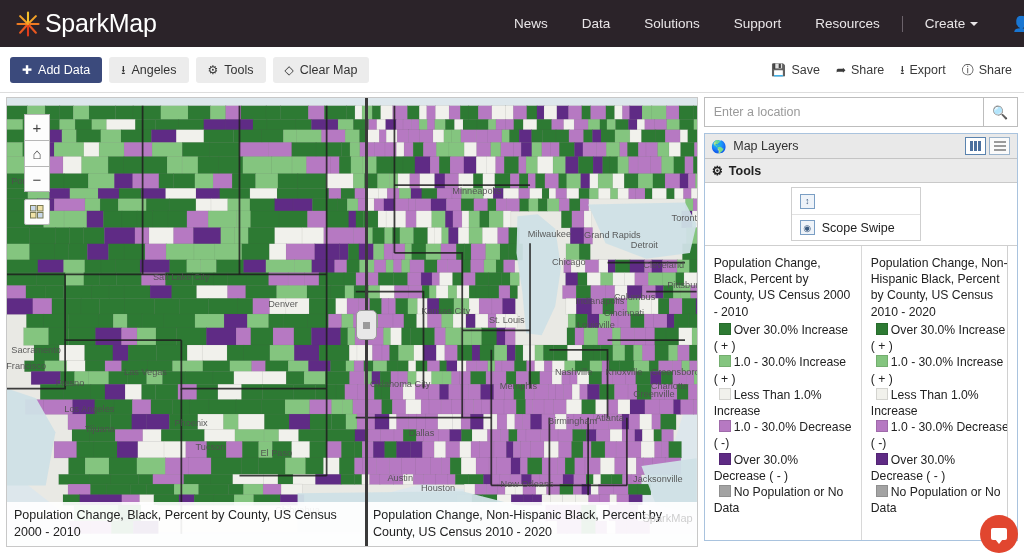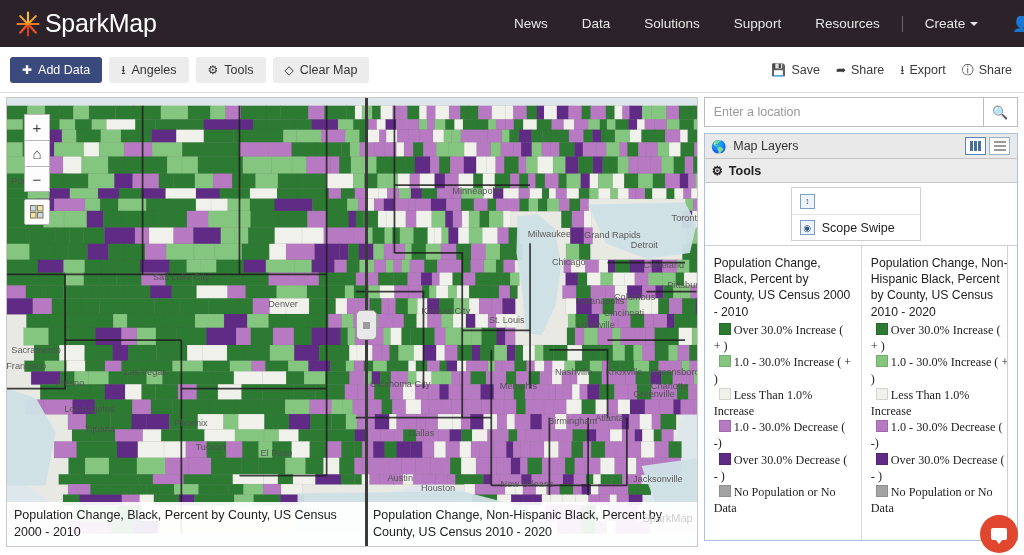--- a/index.html
+++ b/index.html
@@ -177,21 +177,21 @@
   .legend-wrap {
     display: flex; background: #fff; border-top: 1px solid #cfcfcf;
     height: 295px; overflow: hidden; position: relative;
   }
   .legend-col {
     width: 50%; padding: 9px 8px 0 9px; font-size: 12.2px;
     color: #222; line-height: 1.33;
   }
   .legend-col + .legend-col { border-left: 1px solid #d8d8d8; }
   .legend-title { margin-bottom: 2px; }
-  .legend-item { display: block; font-family: Liberation Serif, serif; }
+  .legend-item { display: block; }
   .sw {
     display: inline-block; width: 12px; height: 12px; margin: 0 3px -1px 5px;
     border: 1px solid rgba(0,0,0,0.12);
   }
 
   .scrollbar {
     position: absolute; right: 0; top: 0; width: 10px; bottom: 0;
     background: #fff; border-left: 1px solid #d0d0d0;
   }
 

